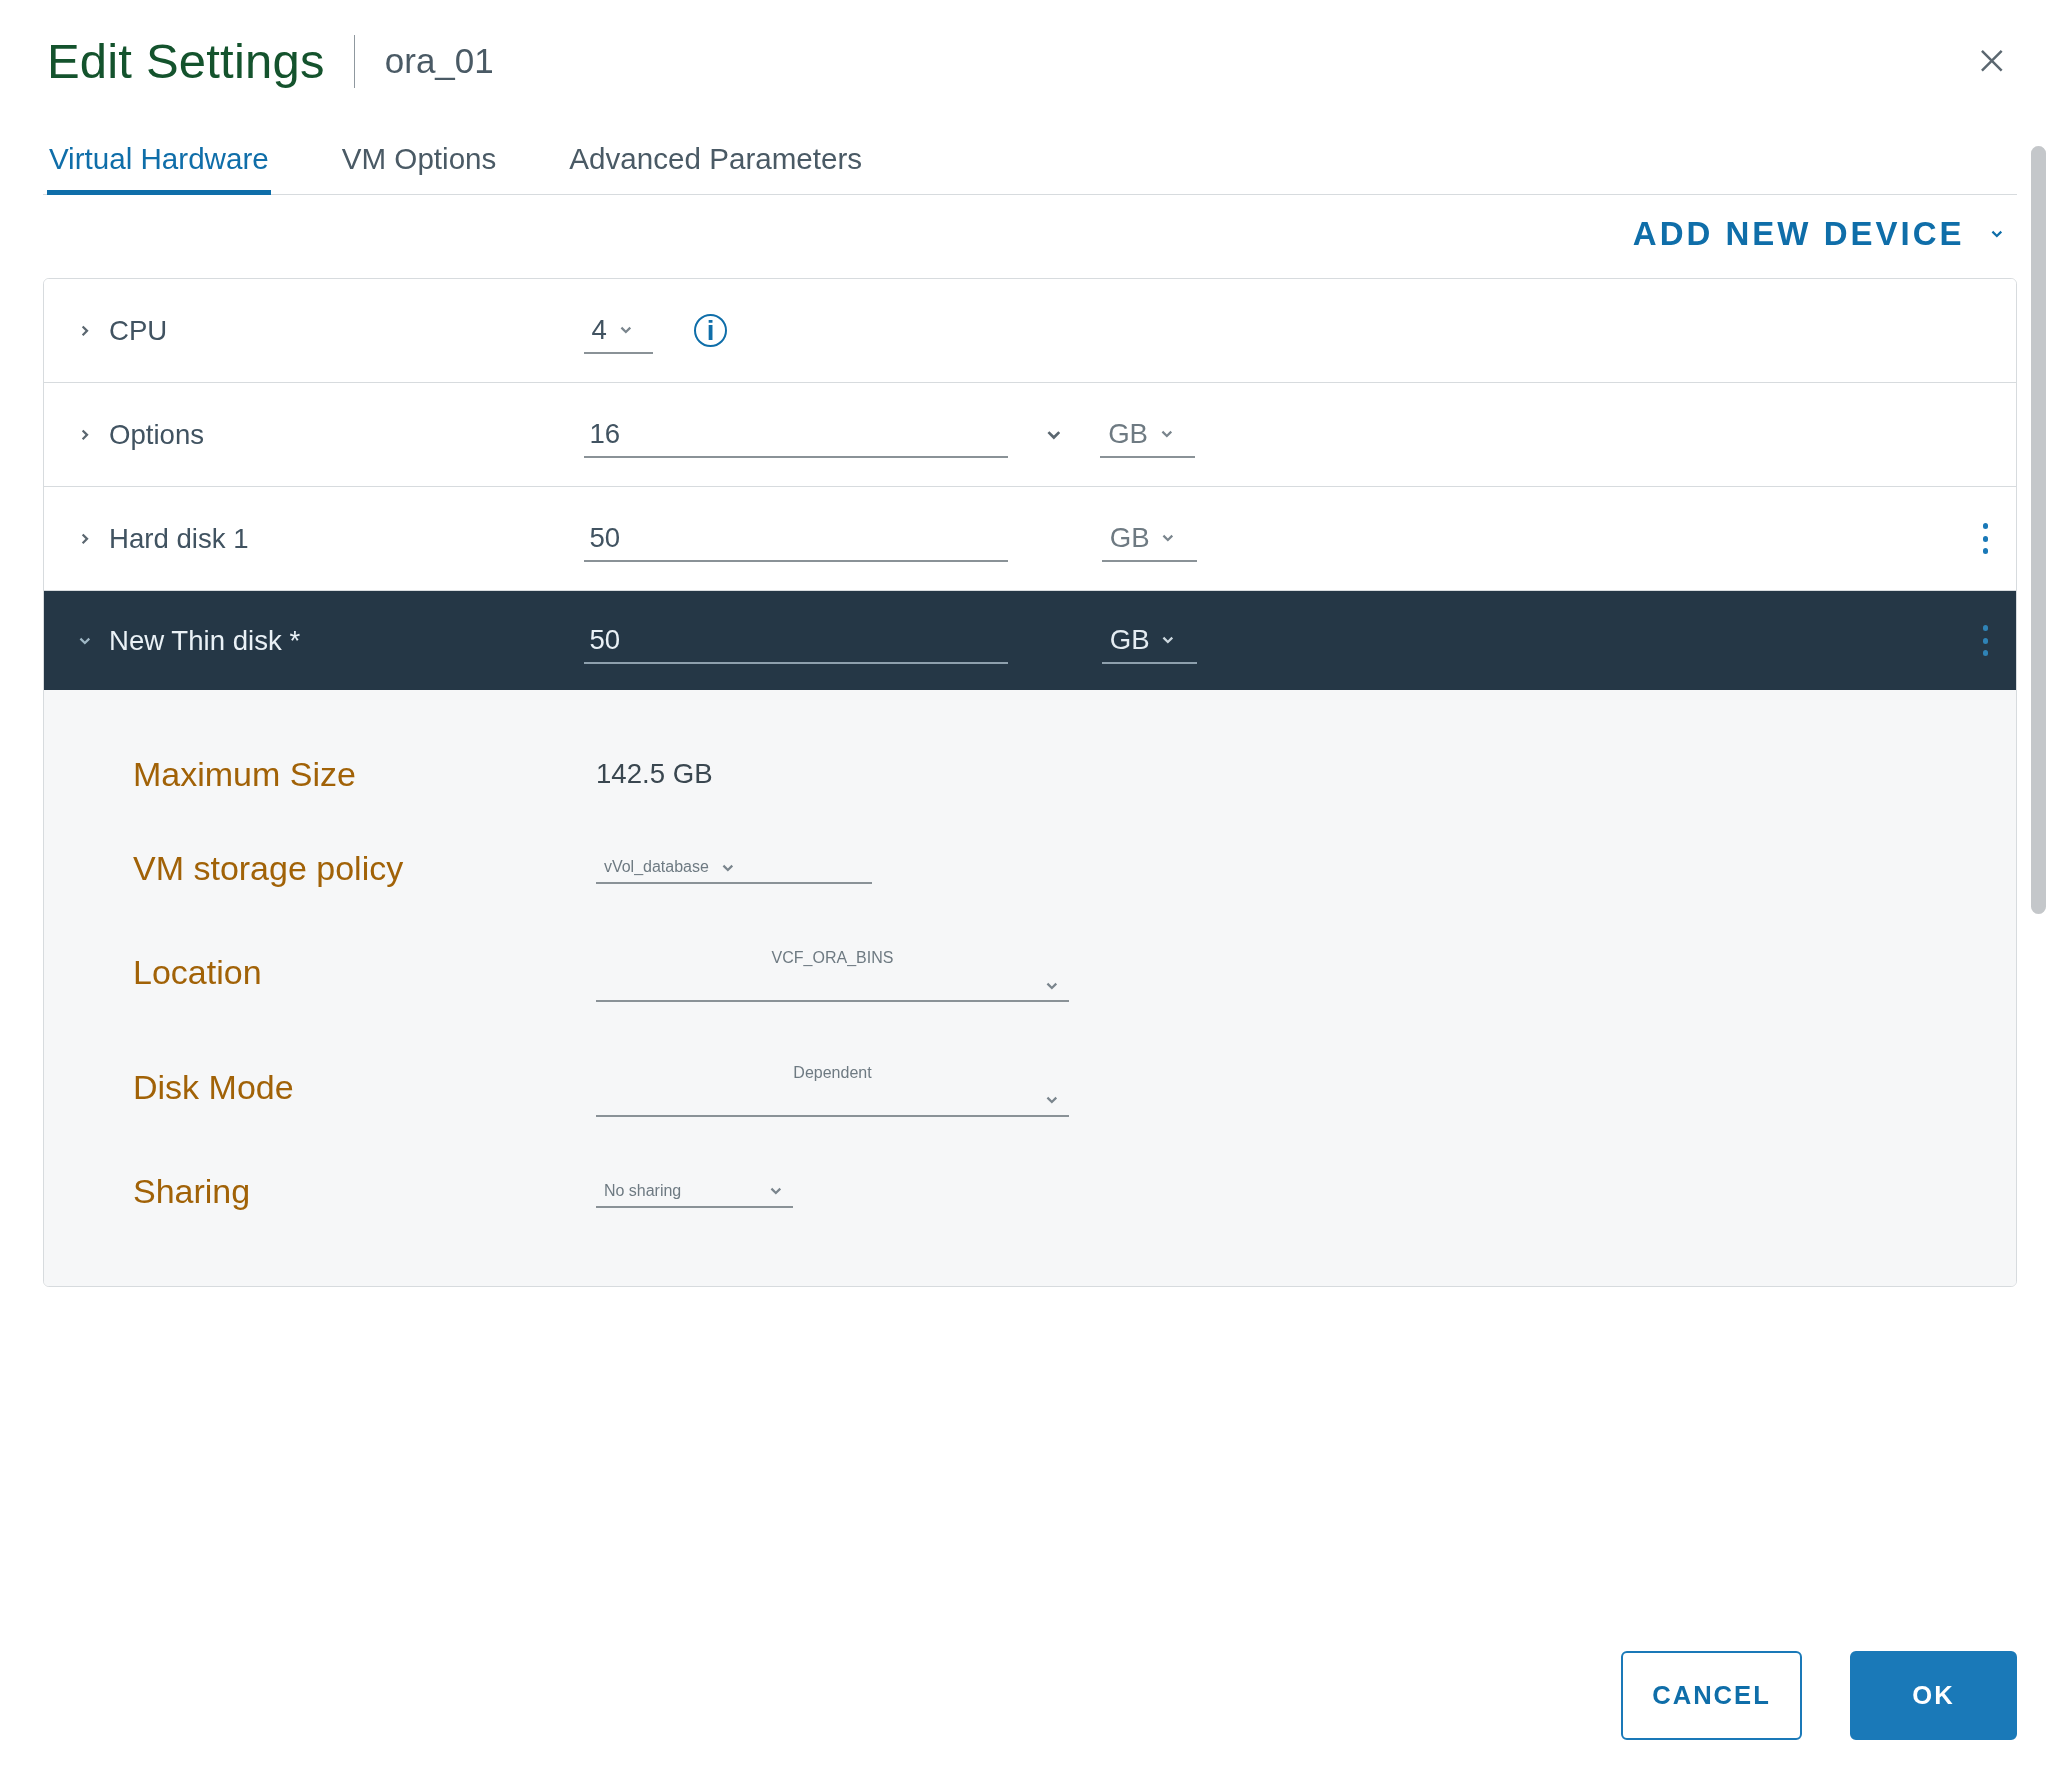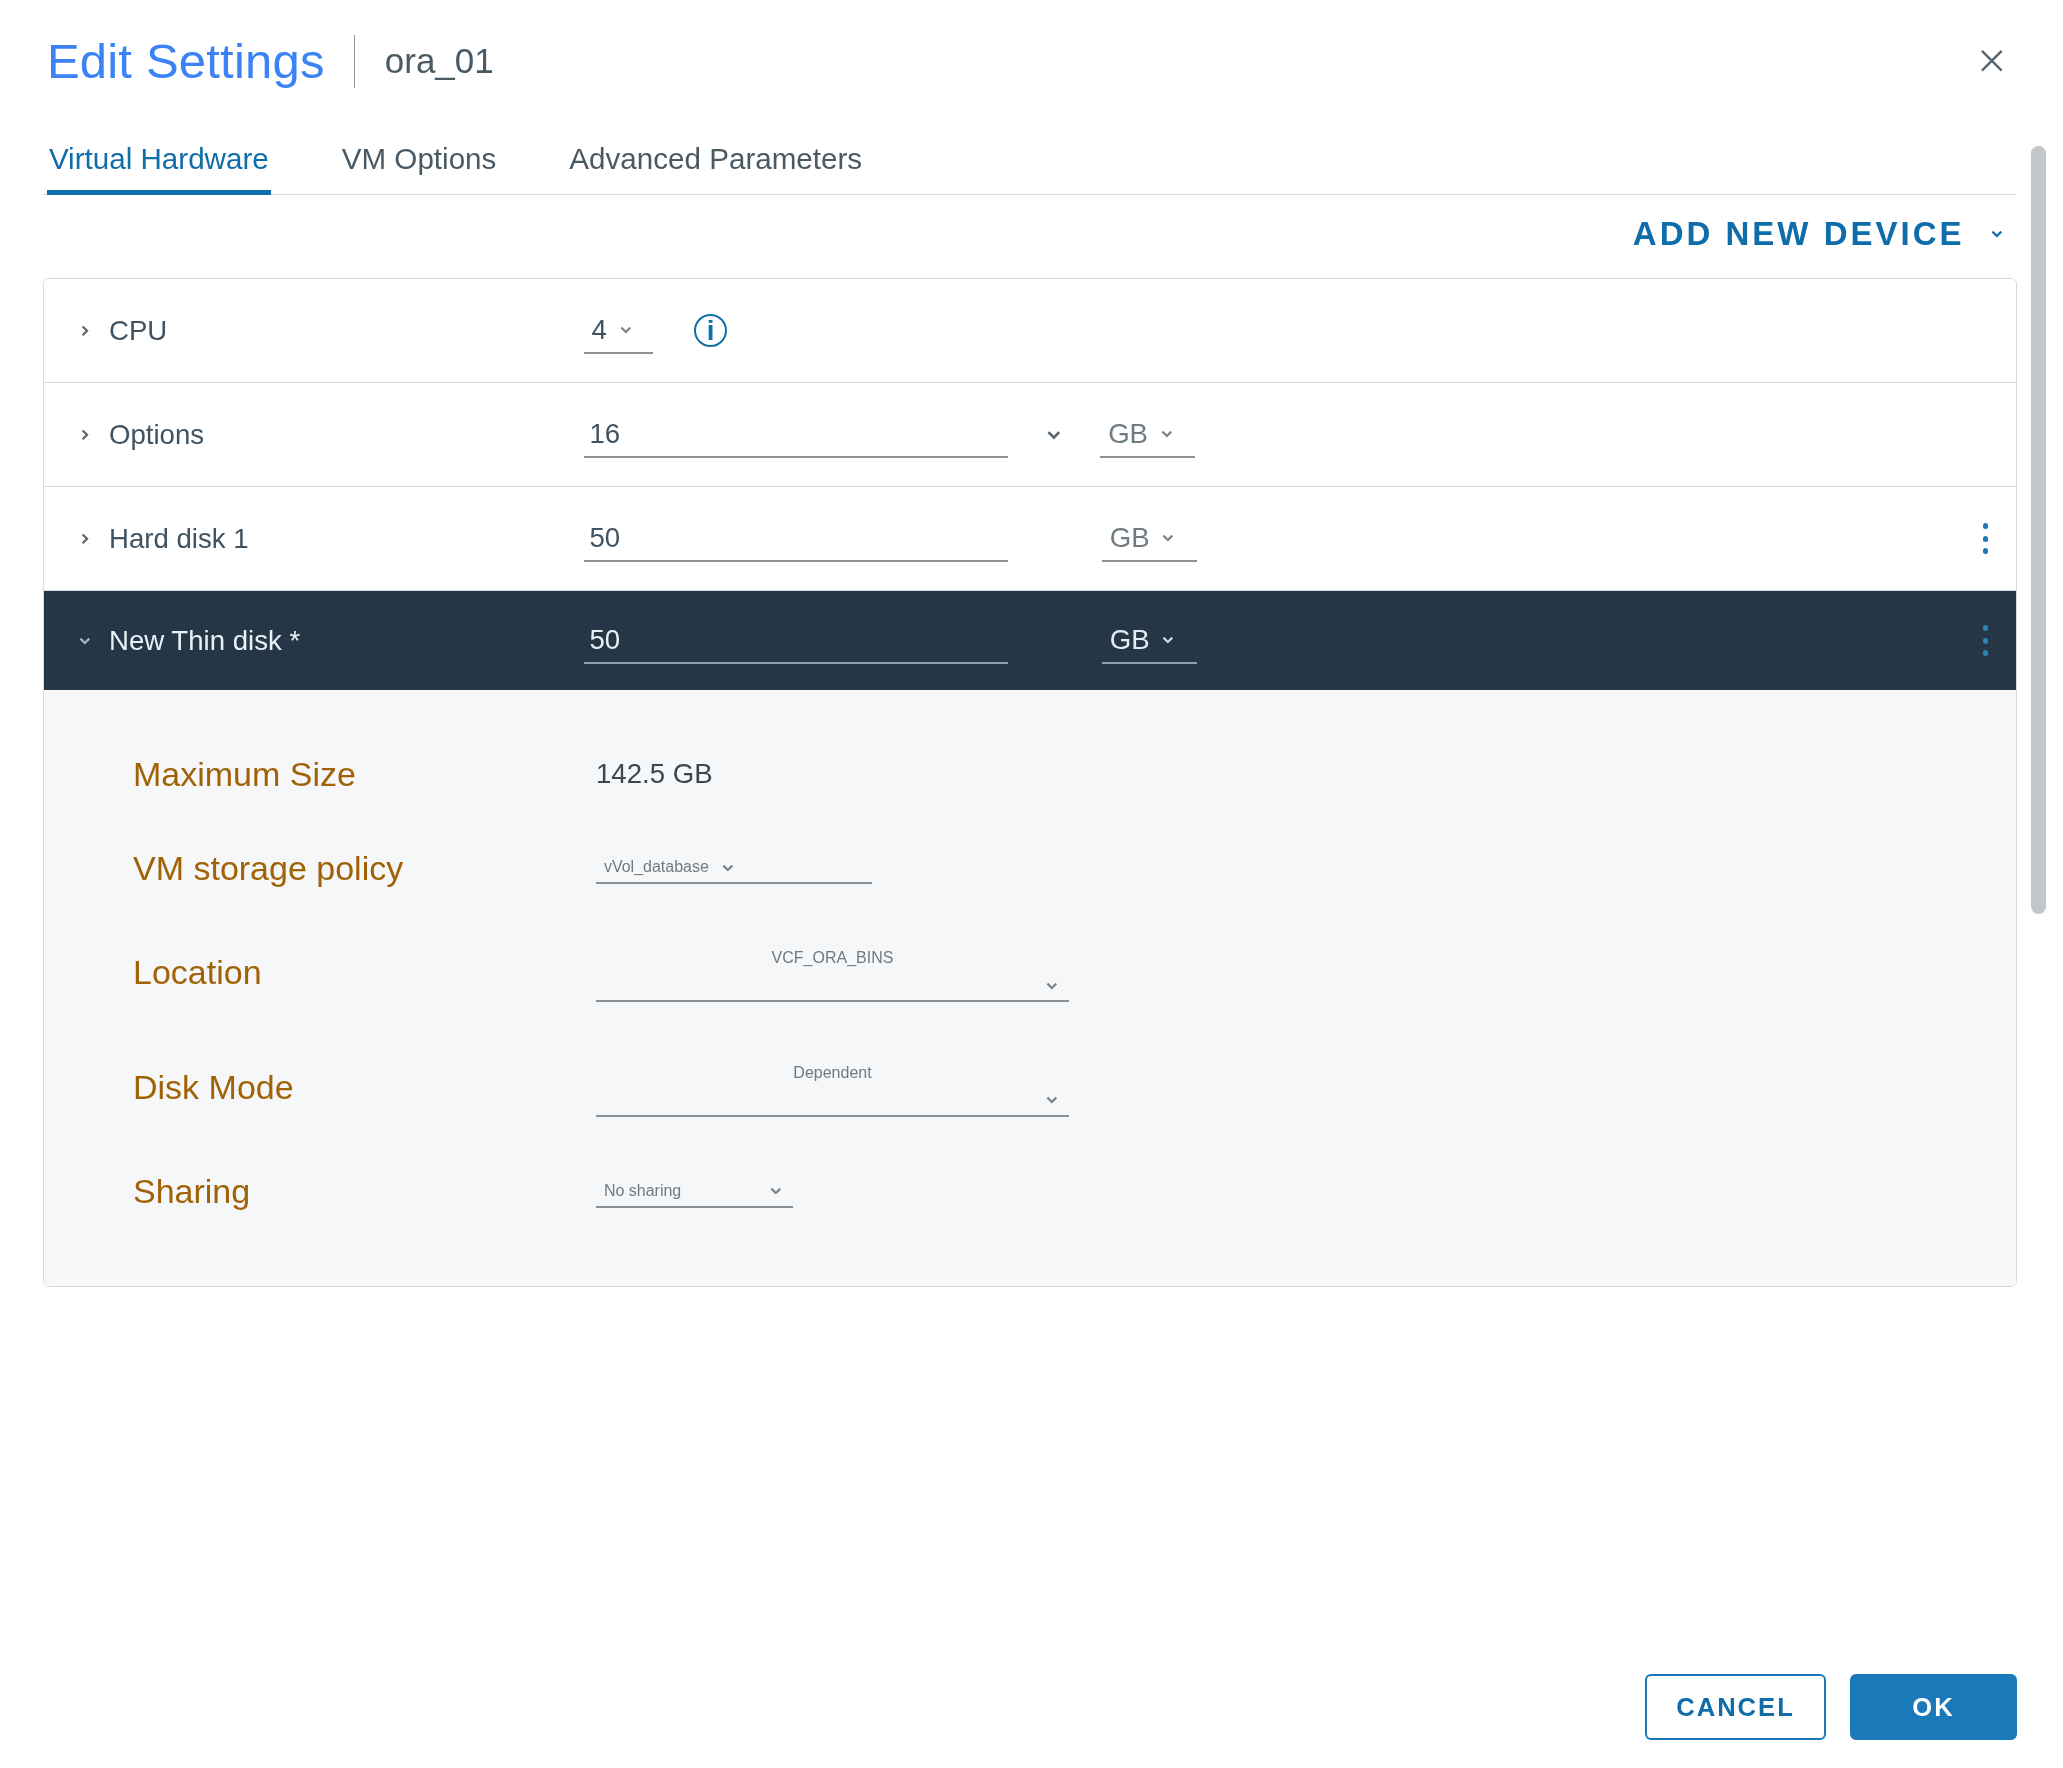--- a/index.html
+++ b/index.html
@@ -29,21 +29,21 @@
     position:absolute;top:146px;right:17.7px;width:15.8px;height:768px;
     background:#ececec;border-radius:7.9px;
   }
   .scrollbar-thumb{
     position:absolute;top:0;left:0;width:100%;height:768px;
     background:#c4c7ca;border-radius:7.9px;
   }
 
   
   .header{display:flex;align-items:center;gap:29.6px;padding:0 3.9px 23.6px 3.9px;}
-  .title{font-size:49px;font-weight:400;letter-spacing:0.2px;color:#3b82f6;text-align:right;}
+  .title{font-size:49px;font-weight:400;letter-spacing:0.2px;color:#14532d;text-align:right;}
   .vdiv{width:1px;height:53px;background:#8f989f;}
   .subtitle{font-size:35px;color:#4a5a65;}
   .close-x{margin-left:auto;width:43px;height:43px;display:flex;align-items:center;justify-content:center;cursor:pointer;color:#5b6770;}
   .close-x svg{width:29.6px;height:29.6px;}
 
   
   .tabs{display:flex;align-items:flex-end;gap:69px;padding:29.6px 3.9px 0 3.9px;border-bottom:1px solid var(--border);}
   .tab{font-size:29.6px;color:#4a5a65;padding:0 2px 17.7px 2px;position:relative;cursor:pointer;}
   .tab.active{color:var(--brand-strong);}
   .tab.active::after{content:"";position:absolute;left:0;right:0;bottom:-1px;height:4.9px;background:var(--brand-strong);}
@@ -89,21 +89,21 @@
 
   
   .details{background:var(--panel);padding:37px 27.6px 47px 89px;}
   .drow{display:flex;align-items:center;gap:39px;padding:27.6px 0;}
   .drow .dlabel{min-width:424px;font-size:34px;color:#a16207;}
   .dval{font-size:27.6px;color:#3a4750;}
   .uselect.wide{min-width:473px;flex-direction:column;}
 
   
   .footer{position:absolute;left:0;right:0;bottom:27.6px;display:flex;justify-content:flex-end;gap:23.6px;padding:0 47px;}
-  .btn{height:66px;min-width:167px;border-radius:5.9px;font-size:25.6px;letter-spacing:2px;font-weight:600;cursor:pointer;display:inline-flex;align-items:center;justify-content:center;padding:0 29.6px;}
+  .btn{height:89px;min-width:167px;border-radius:5.9px;font-size:25.6px;letter-spacing:2px;font-weight:600;cursor:pointer;display:inline-flex;align-items:center;justify-content:center;padding:0 29.6px;margin-left:24px;}
   .btn.secondary{background:#fff;border:2px solid var(--brand);color:var(--brand-strong);}
   .btn.primary{background:var(--brand);border:2px solid var(--brand);color:#fff;}
 
   
   .chev svg{width:17.7px;height:17.7px;}
 </style>
 </head>
 <body>
 
 <div class="dialog">

